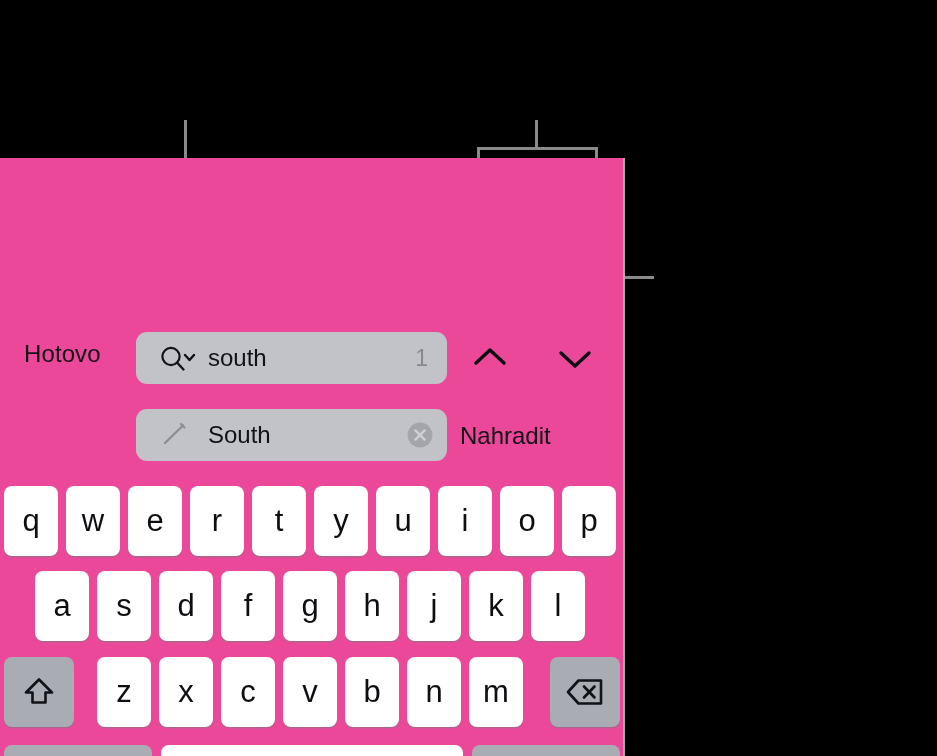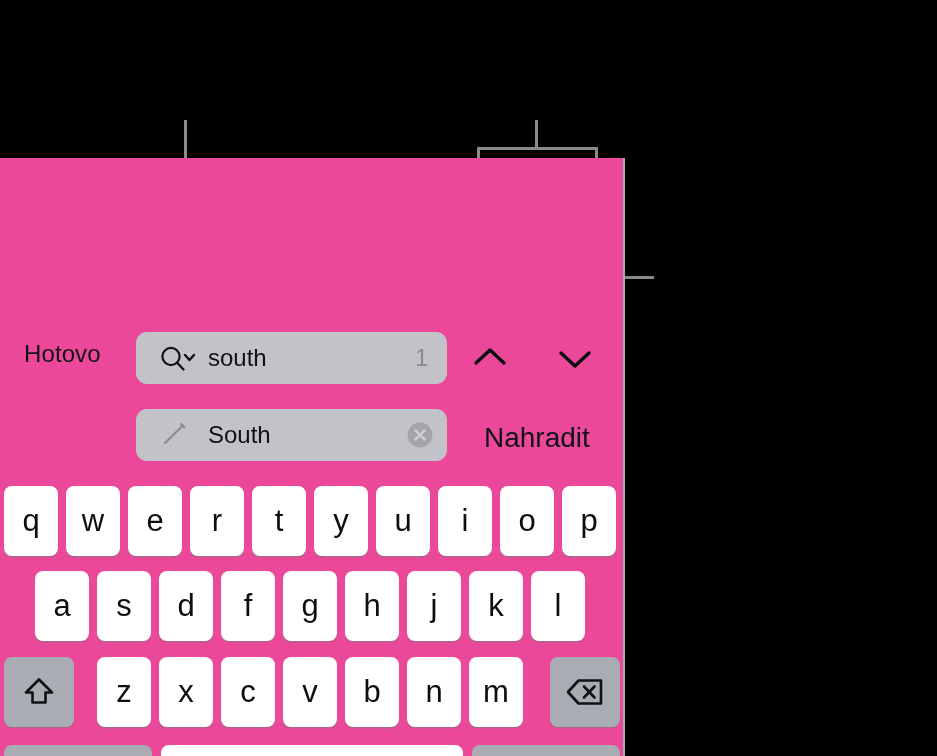--- a/index.html
+++ b/index.html
@@ -124,23 +124,23 @@
     position: absolute;
     width: 44px;
     height: 30px;
     top: 185px;
   }
   #prev-match-button { left: 468px; }
   #next-match-button { left: 553px; }
 
   #replace-button {
     position: absolute;
-    left: 484px;
+    left: 460px;
     top: 264px;
-    font-size: 28px;
+    font-size: 24px;
     color: #111216;
     white-space: nowrap;
   }
 
   
   #keyboard {
     position: absolute;
     left: 0; top: 160px;
     width: 625px;
     height: 438px;

